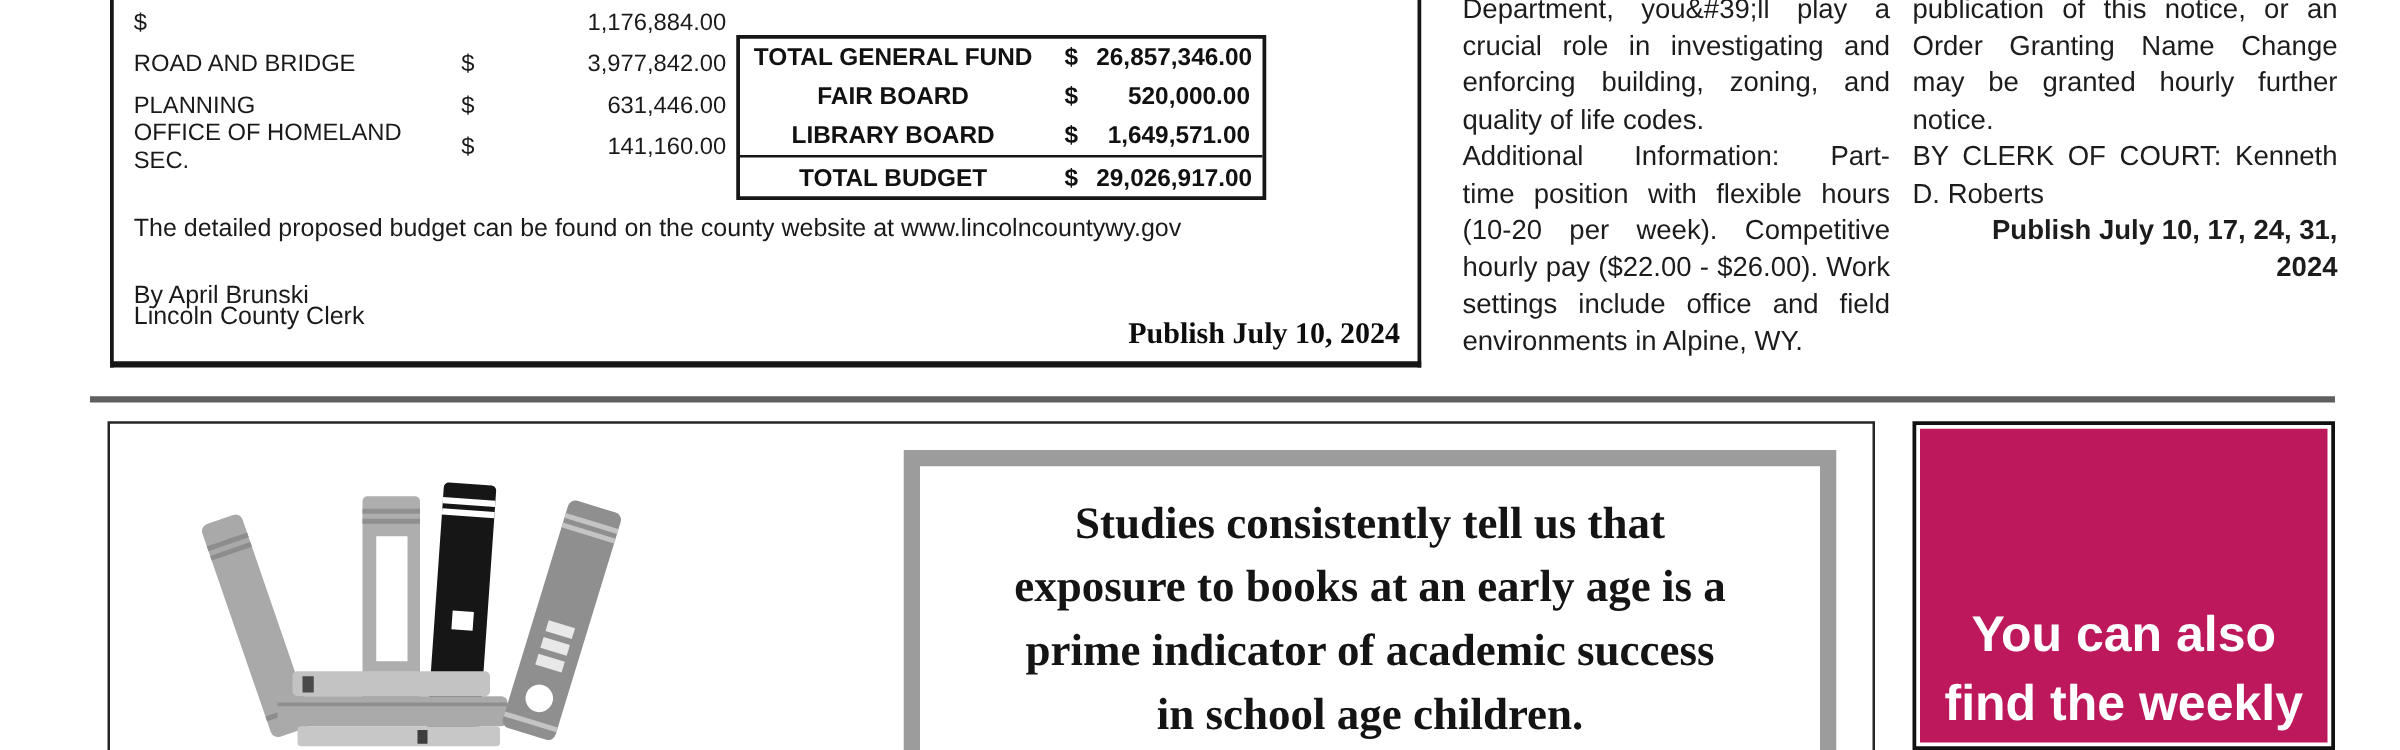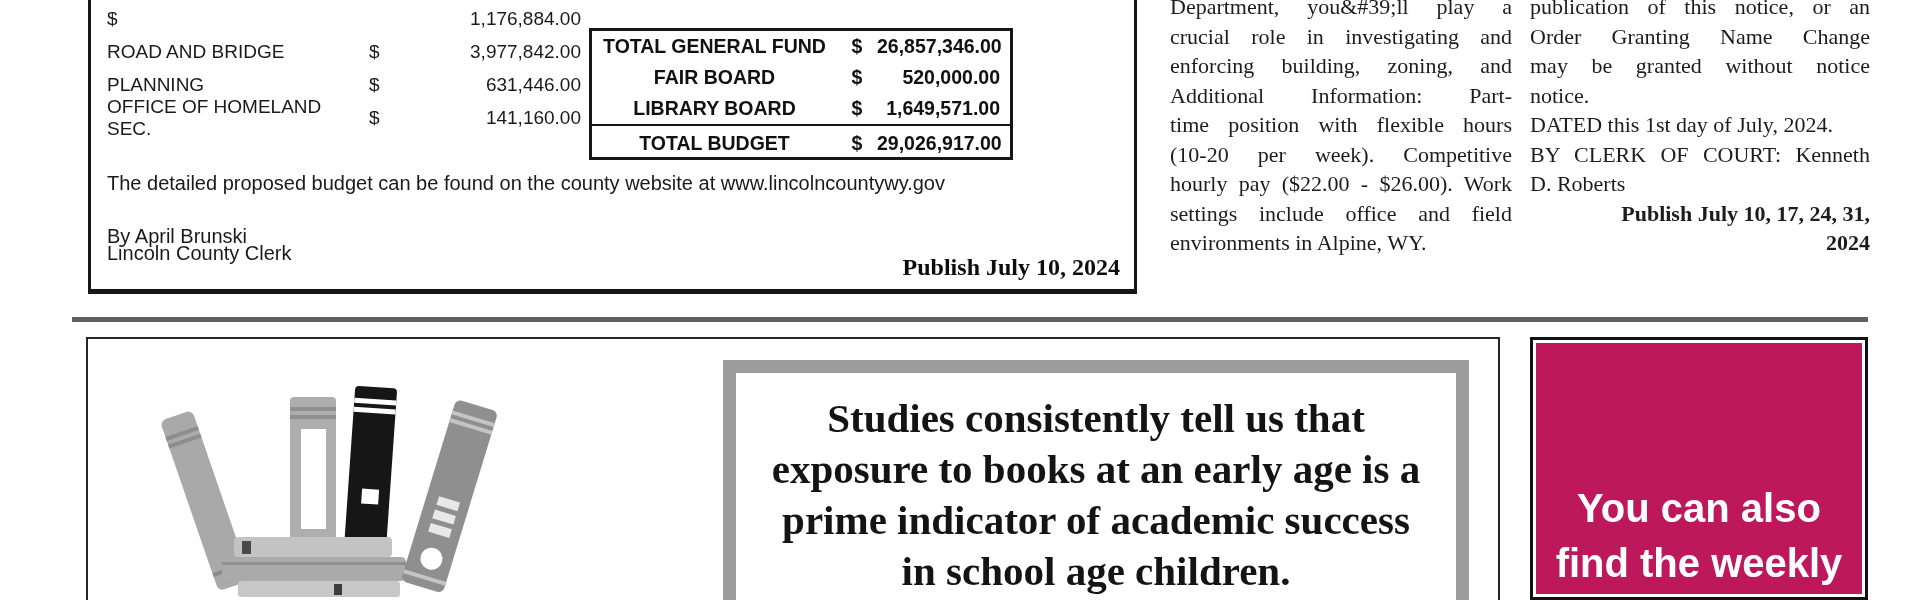--- a/index.html
+++ b/index.html
@@ -37,21 +37,21 @@
   #byline{top:213px;margin-top:18px;}
   #signature{top:248px;}
   #publish-line{
     position:absolute;right:14px;top:260px;
     font-family:"Liberation Serif",serif;font-weight:bold;font-size:24px;color:#0d0d0d;white-space:nowrap;
   }
 
   
   .news-col{
     position:absolute;top:0;width:342px;
-    font-family:Liberation Serif, serif;font-size:22px;line-height:29.5px;color:#1c1c1c;
+    font-family:Liberation Sans, sans-serif;font-size:22px;line-height:29.5px;color:#1c1c1c;
   }
   #job-col{left:1170px;}
   #name-col{left:1530px;width:340px;}
   .col-line.just{text-align:justify;text-align-last:justify;}
   .col-line.bold{font-weight:bold;}
   .col-line.ta-right{text-align:right;}
   .col-line.clip{margin-top:-8px;}
 
   
   #divider{left:72px;top:317px;width:1796px;height:5px;background:#606060;}
@@ -69,21 +69,21 @@
   #brand-bottom{
     position:absolute;left:740px;top:156px;
     font-family:"Liberation Serif",serif;font-size:55px;color:#8e8e8e;white-space:nowrap;
   }
   #quote-box{
     position:absolute;left:635px;top:21px;width:746px;height:280px;background:#fff;
     border:13px solid #9c9c9c;box-sizing:border-box;
   }
   #quote-text{
     margin-top:20px;text-align:center;
-    font-family:"Liberation Serif",serif;font-weight:bold;font-size:41px;line-height:51px;color:#141414;
+    font-family:"Liberation Serif",serif;font-weight:bold;font-size:36px;line-height:51px;color:#141414;
   }
 
   
   #promo-box{
     left:1530px;top:337px;width:338px;height:263px;background:#fff;
     border:3px solid #111;padding:3px;box-sizing:border-box;
   }
   #promo-inner{width:100%;height:100%;background:#484848;position:relative;overflow:hidden;}
   #promo-text{
     position:absolute;top:138px;left:0;width:100%;text-align:center;
@@ -140,33 +140,33 @@
   <div class="note-line" id="website-note">The detailed proposed budget can be found on the county website at www.lincolncountywy.gov</div>
   <div class="note-line" id="byline">By April Brunski</div>
   <div class="note-line" id="signature">Lincoln County Clerk</div>
   <div id="publish-line">Publish July 10, 2024</div>
 </div>
 
 <div class="news-col" id="job-col">
     <div class="col-line just clip">Department, you&amp;#39;ll play a</div>
     <div class="col-line just">crucial role in investigating and</div>
     <div class="col-line just">enforcing building, zoning, and</div>
+    <div class="col-line">quality of life codes.</div>
     <div class="col-line just">Additional Information: Part-</div>
     <div class="col-line just">time position with flexible hours</div>
     <div class="col-line just">(10-20 per week). Competitive</div>
     <div class="col-line just">hourly pay ($22.00 - $26.00). Work</div>
     <div class="col-line just">settings include office and field</div>
     <div class="col-line">environments in Alpine, WY.</div>
   </div>
 <div class="news-col" id="name-col">
     <div class="col-line just clip">publication of this notice, or an</div>
     <div class="col-line just">Order Granting Name Change</div>
-    <div class="col-line just">may be granted without notice</div>
+    <div class="col-line just">may be granted hourly further</div>
     <div class="col-line">notice.</div>
-    <div class="col-line">DATED this 1st day of July, 2024.</div>
     <div class="col-line just">BY CLERK OF COURT: Kenneth</div>
     <div class="col-line">D. Roberts</div>
     <div class="col-line bold ta-right">Publish July 10, 17, 24, 31,</div>
     <div class="col-line bold ta-right">2024</div>
   </div>
 
 <div class="abs" id="divider" style="background: rgb(96, 96, 96);"></div>
 
 <div class="abs" id="ad-box">
   <svg id="books-illustration" viewBox="0 0 565 230" xmlns="http://www.w3.org/2000/svg">

